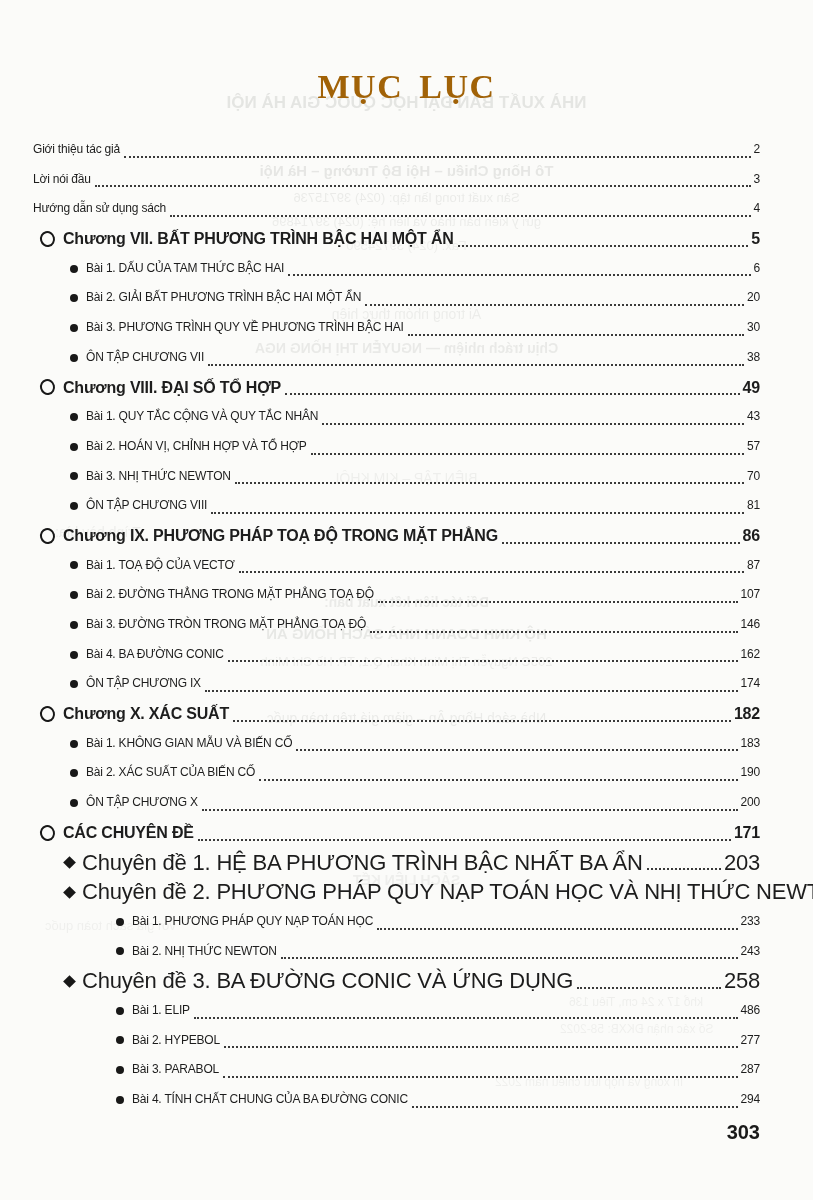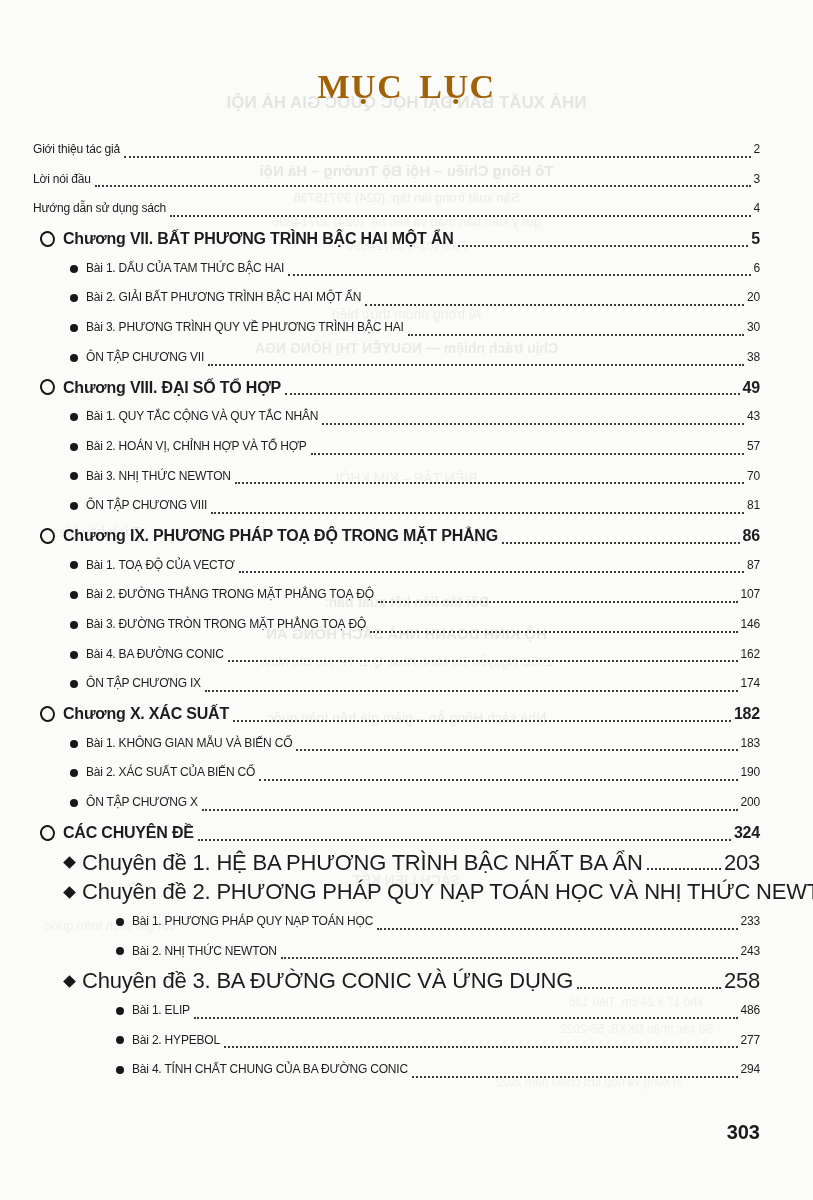--- a/index.html
+++ b/index.html
@@ -230,21 +230,21 @@
     <div class="row lv-bai">
     <span class="marker m-bullet"></span>
     <span class="label">ÔN TẬP CHƯƠNG X</span>
     <span class="dots"></span>
     <span class="pagenum">200</span>
   </div>
     <div class="row lv-chapter">
     <span class="marker m-circle"></span>
     <span class="label">CÁC CHUYÊN ĐỀ</span>
     <span class="dots"></span>
-    <span class="pagenum">324</span>
+    <span class="pagenum">171</span>
   </div>
     <div class="row lv-chuyende">
     <span class="marker m-diamond"></span>
     <span class="label">Chuyên đề 1. HỆ BA PHƯƠNG TRÌNH BẬC NHẤT BA ẨN</span>
     <span class="dots"></span>
     <span class="pagenum">203</span>
   </div>
     <div class="row lv-chuyende">
     <span class="marker m-diamond"></span>
     <span class="label">Chuyên đề 2. PHƯƠNG PHÁP QUY NẠP TOÁN HỌC VÀ NHỊ THỨC NEWTON</span>
@@ -276,19 +276,25 @@
     <span class="pagenum">486</span>
   </div>
     <div class="row lv-bai2">
     <span class="marker m-bullet"></span>
     <span class="label">Bài 2. HYPEBOL</span>
     <span class="dots"></span>
     <span class="pagenum">277</span>
   </div>
     <div class="row lv-bai2">
     <span class="marker m-bullet"></span>
+    <span class="label">Bài 3. PARABOL</span>
+    <span class="dots"></span>
+    <span class="pagenum">287</span>
+  </div>
+    <div class="row lv-bai2">
+    <span class="marker m-bullet"></span>
     <span class="label">Bài 4. TÍNH CHẤT CHUNG CỦA BA ĐƯỜNG CONIC</span>
     <span class="dots"></span>
     <span class="pagenum">294</span>
   </div>
   </nav>
 
 <div class="footer-page">303</div>
 
 </body></html>

